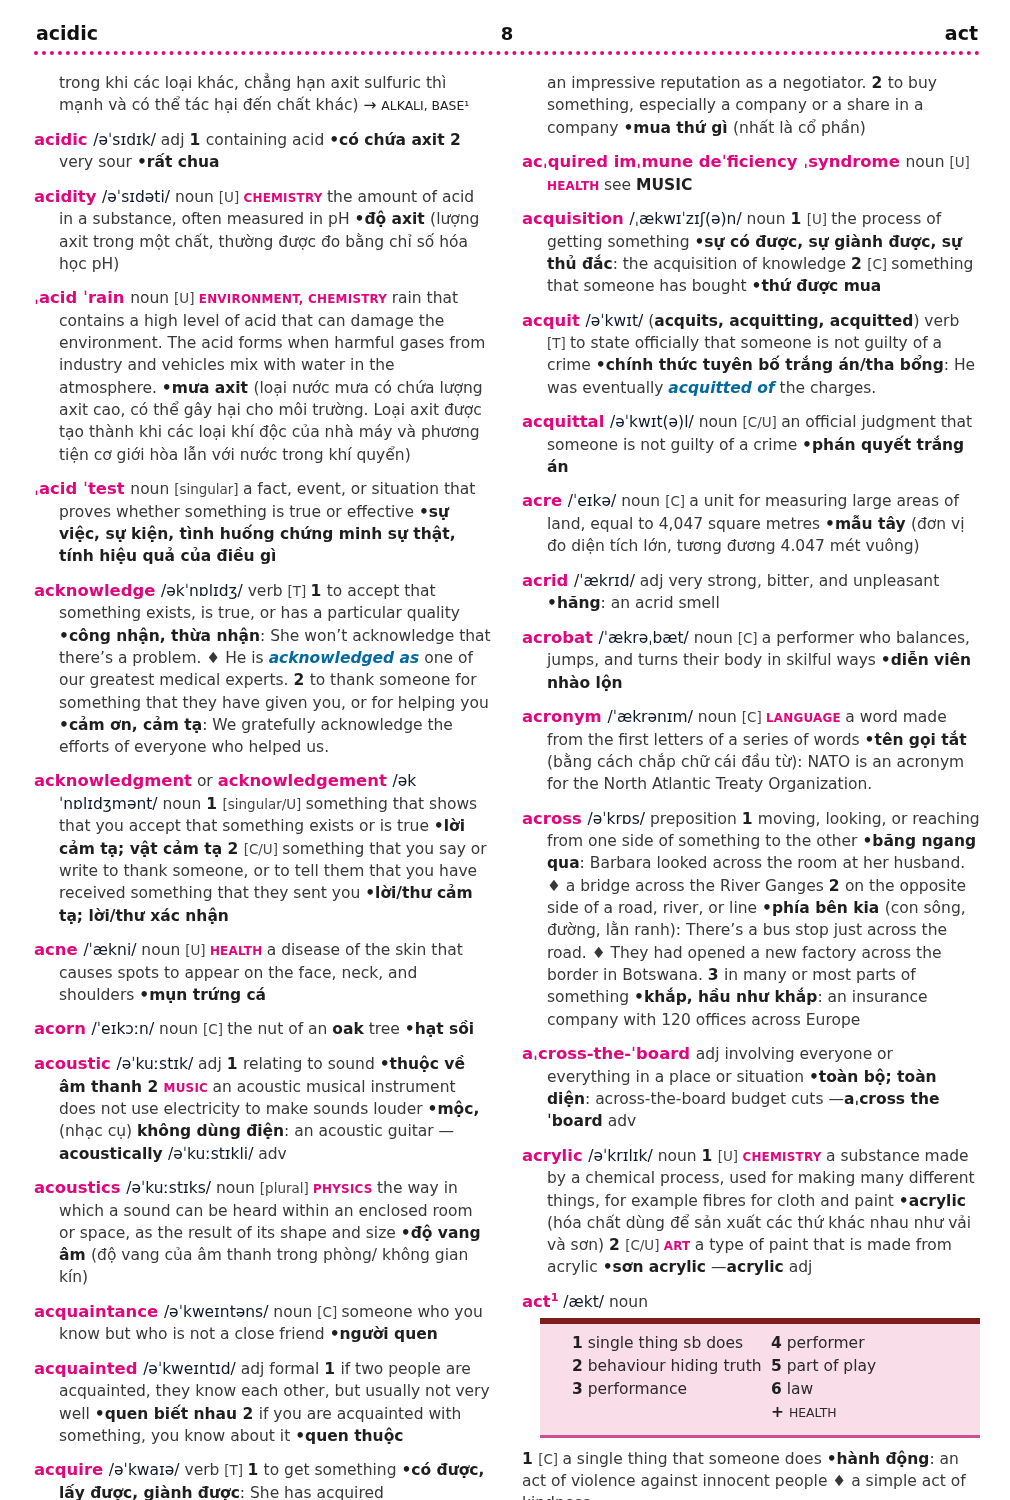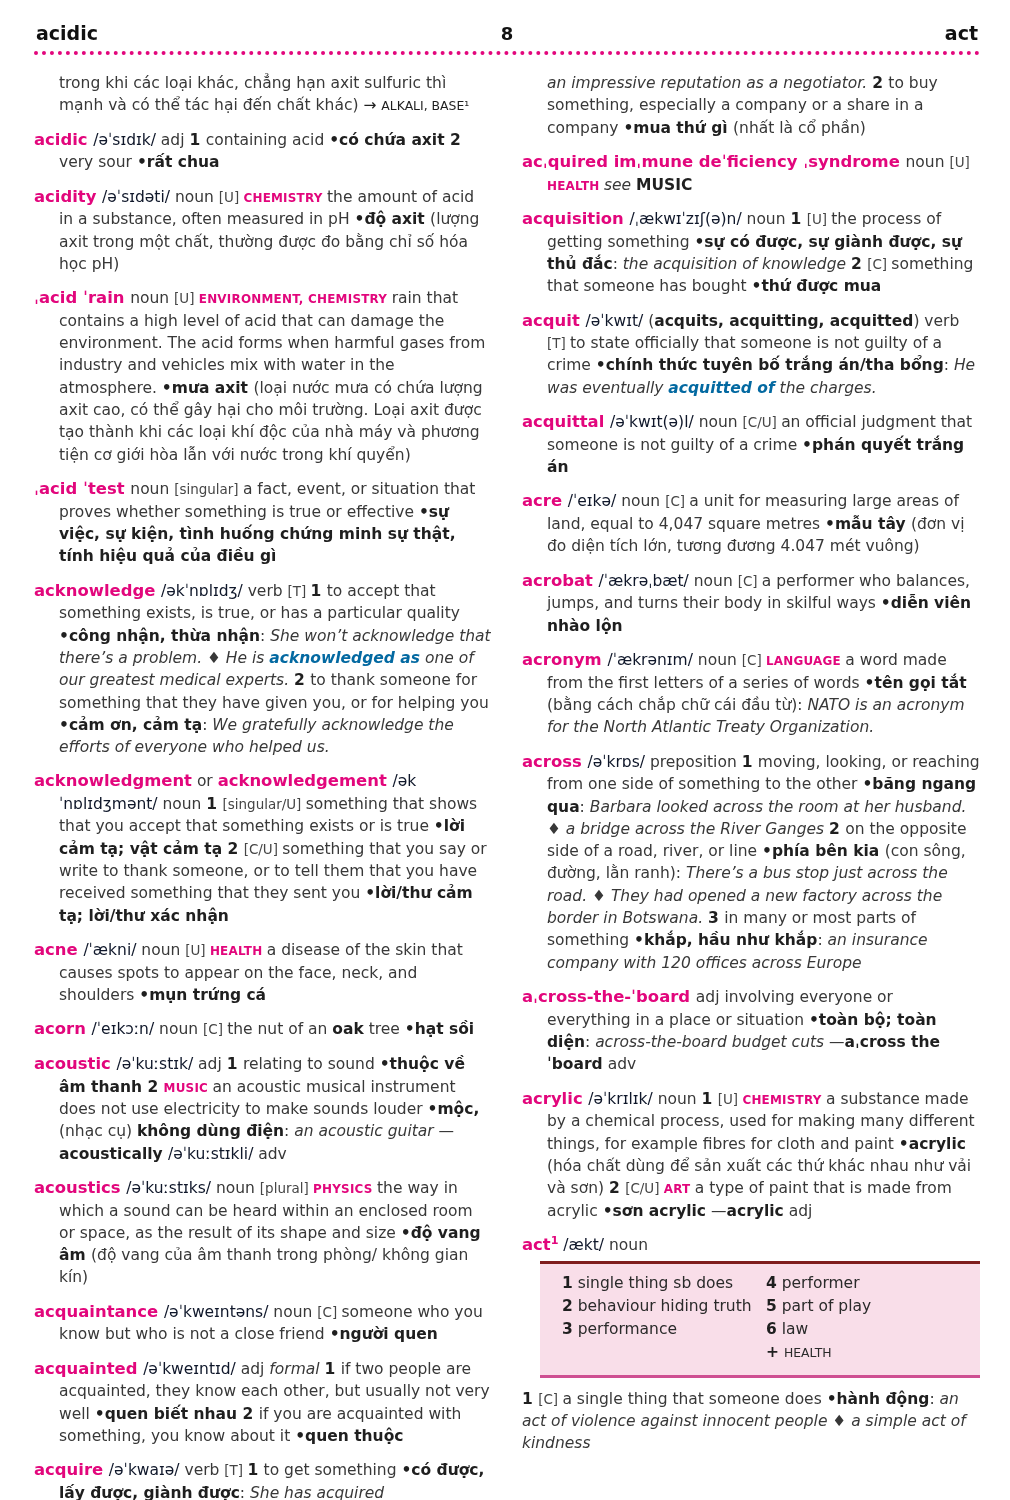--- a/index.html
+++ b/index.html
@@ -16,30 +16,30 @@
   .columns{display:flex;gap:30px;}
   .col{width:458px;}
   .entry{margin:11px 0;padding-left:25px;text-indent:-25px;line-height:1.44;}
   .entry.cont{text-indent:0;}
   .entry.tight{margin-bottom:2px;}
   .r-hw{color:#e2067c;font-weight:700;font-size:1.06em;}
   .r-sup{color:#e2067c;font-weight:700;font-size:0.72em;vertical-align:super;}
   .r-pron{color:#0f172a;}
   .r-t{color:#383838;}
   .r-b{font-weight:700;color:#1f1f1f;}
-  .r-i{font-style:italic;}
+  .r-i{}
   .r-bi{font-style:italic;font-weight:700;color:#0369a1;}
   .r-lbl{color:#e2067c;font-weight:700;font-size:0.77em;letter-spacing:0.02em;}
   .r-gram{font-size:0.87em;color:#454545;}
   .r-sc{font-size:0.8em;color:#1f1f1f;margin-top:31px;}
   .r-arr{color:#1f1f1f;}
   .menu-box{
     margin:4px 0 10px 18px;background:#f9dee9;
-    border-top:3px solid #7f1d1d;border-bottom:3px solid #ce4f92;
-    padding:8px 10px 10px 22px;display:flex;line-height:1.5;
+    border-top:6px solid #7f1d1d;border-bottom:3px solid #ce4f92;
+    padding:8px 10px 10px 32px;display:flex;line-height:1.5;
   }
   .menu-col{flex:1;}
   .menu-item{padding-left:20px;text-indent:-20px;color:#2a2a2a;}
   .menu-item .num{font-weight:700;color:#1f1f1f;}
   .menu-item .sc{font-size:0.8em;}
   .sense{line-height:1.44;margin:0;}
 </style>
 </head>
 <body>
 
@@ -67,20 +67,21 @@
         <div class="entry"><span class="r-hw">acquainted </span><span class="r-pron">/əˈkweɪntɪd/ </span><span class="r-t">adj </span><span class="r-i">formal </span><span class="r-b">1 </span><span class="r-t">if two people are acquainted, they know each other, but usually not very well </span><span class="r-b">•quen biết nhau 2 </span><span class="r-t">if you are acquainted with something, you know about it </span><span class="r-b">•quen thuộc</span></div>
         <div class="entry"><span class="r-hw">acquire </span><span class="r-pron">/əˈkwaɪə/ </span><span class="r-t">verb </span><span class="r-gram">[T] </span><span class="r-b">1 </span><span class="r-t">to get something </span><span class="r-b">•có được, lấy được, giành được</span><span class="r-t">: </span><span class="r-i">She has acquired</span></div>
       </div>
     <div class="col">
         <div class="entry cont"><span class="r-i">an impressive reputation as a negotiator. </span><span class="r-b">2 </span><span class="r-t">to buy something, especially a company or a share in a company </span><span class="r-b">•mua thứ gì </span><span class="r-t">(nhất là cổ phần)</span></div>
         <div class="entry"><span class="r-hw">acˌquired imˌmune deˈficiency ˌsyndrome </span><span class="r-t">noun </span><span class="r-gram">[U] </span><span class="r-lbl">HEALTH </span><span class="r-i">see </span><span class="r-b">MUSIC</span></div>
         <div class="entry"><span class="r-hw">acquisition </span><span class="r-pron">/ˌækwɪˈzɪʃ(ə)n/ </span><span class="r-t">noun </span><span class="r-b">1 </span><span class="r-gram">[U] </span><span class="r-t">the process of getting something </span><span class="r-b">•sự có được, sự giành được, sự thủ đắc</span><span class="r-t">: </span><span class="r-i">the acquisition of knowledge </span><span class="r-b">2 </span><span class="r-gram">[C] </span><span class="r-t">something that someone has bought </span><span class="r-b">•thứ được mua</span></div>
         <div class="entry"><span class="r-hw">acquit </span><span class="r-pron">/əˈkwɪt/ </span><span class="r-t">(</span><span class="r-b">acquits, acquitting, acquitted</span><span class="r-t">) verb </span><span class="r-gram">[T] </span><span class="r-t">to state officially that someone is not guilty of a crime </span><span class="r-b">•chính thức tuyên bố trắng án/tha bổng</span><span class="r-t">: </span><span class="r-i">He was eventually </span><span class="r-bi">acquitted of</span><span class="r-i"> the charges.</span></div>
         <div class="entry"><span class="r-hw">acquittal </span><span class="r-pron">/əˈkwɪt(ə)l/ </span><span class="r-t">noun </span><span class="r-gram">[C/U] </span><span class="r-t">an official judgment that someone is not guilty of a crime </span><span class="r-b">•phán quyết trắng án</span></div>
         <div class="entry"><span class="r-hw">acre </span><span class="r-pron">/ˈeɪkə/ </span><span class="r-t">noun </span><span class="r-gram">[C] </span><span class="r-t">a unit for measuring large areas of land, equal to 4,047 square metres </span><span class="r-b">•mẫu tây </span><span class="r-t">(đơn vị đo diện tích lớn, tương đương 4.047 mét vuông)</span></div>
+        <div class="entry"><span class="r-hw">acrid </span><span class="r-pron">/ˈækrɪd/ </span><span class="r-t">adj very strong, bitter, and unpleasant </span><span class="r-b">•hăng</span><span class="r-t">: </span><span class="r-i">an acrid smell</span></div>
         <div class="entry"><span class="r-hw">acrobat </span><span class="r-pron">/ˈækrəˌbæt/ </span><span class="r-t">noun </span><span class="r-gram">[C] </span><span class="r-t">a performer who balances, jumps, and turns their body in skilful ways </span><span class="r-b">•diễn viên nhào lộn</span></div>
         <div class="entry"><span class="r-hw">acronym </span><span class="r-pron">/ˈækrənɪm/ </span><span class="r-t">noun </span><span class="r-gram">[C] </span><span class="r-lbl">LANGUAGE </span><span class="r-t">a word made from the first letters of a series of words </span><span class="r-b">•tên gọi tắt </span><span class="r-t">(bằng cách chắp chữ cái đầu từ): </span><span class="r-i">NATO is an acronym for the North Atlantic Treaty Organization.</span></div>
         <div class="entry"><span class="r-hw">across </span><span class="r-pron">/əˈkrɒs/ </span><span class="r-t">preposition </span><span class="r-b">1 </span><span class="r-t">moving, looking, or reaching from one side of something to the other </span><span class="r-b">•băng ngang qua</span><span class="r-t">: </span><span class="r-i">Barbara looked across the room at her husband. </span><span class="r-t">♦ </span><span class="r-i">a bridge across the River Ganges </span><span class="r-b">2 </span><span class="r-t">on the opposite side of a road, river, or line </span><span class="r-b">•phía bên kia </span><span class="r-t">(con sông, đường, lằn ranh): </span><span class="r-i">There’s a bus stop just across the road. </span><span class="r-t">♦ </span><span class="r-i">They had opened a new factory across the border in Botswana. </span><span class="r-b">3 </span><span class="r-t">in many or most parts of something </span><span class="r-b">•khắp, hầu như khắp</span><span class="r-t">: </span><span class="r-i">an insurance company with 120 offices across Europe</span></div>
         <div class="entry"><span class="r-hw">aˌcross-the-ˈboard </span><span class="r-t">adj involving everyone or everything in a place or situation </span><span class="r-b">•toàn bộ; toàn diện</span><span class="r-t">: </span><span class="r-i">across-the-board budget cuts</span><span class="r-t"> —</span><span class="r-b">aˌcross the ˈboard</span><span class="r-t"> adv</span></div>
         <div class="entry"><span class="r-hw">acrylic </span><span class="r-pron">/əˈkrɪlɪk/ </span><span class="r-t">noun </span><span class="r-b">1 </span><span class="r-gram">[U] </span><span class="r-lbl">CHEMISTRY </span><span class="r-t">a substance made by a chemical process, used for making many different things, for example fibres for cloth and paint </span><span class="r-b">•acrylic </span><span class="r-t">(hóa chất dùng để sản xuất các thứ khác nhau như vải và sơn) </span><span class="r-b">2 </span><span class="r-gram">[C/U] </span><span class="r-lbl">ART </span><span class="r-t">a type of paint that is made from acrylic </span><span class="r-b">•sơn acrylic</span><span class="r-t"> —</span><span class="r-b">acrylic</span><span class="r-t"> adj</span></div>
         <div class="entry tight"><span class="r-hw">act</span><span class="r-sup">1</span><span class="r-pron"> /ækt/ </span><span class="r-t">noun</span></div>
         <div class="menu-box">
           <div class="menu-col">
             <div class="menu-item"><span class="num">1</span> <span>single thing sb does</span></div>
             <div class="menu-item"><span class="num">2</span> <span>behaviour hiding truth</span></div>

